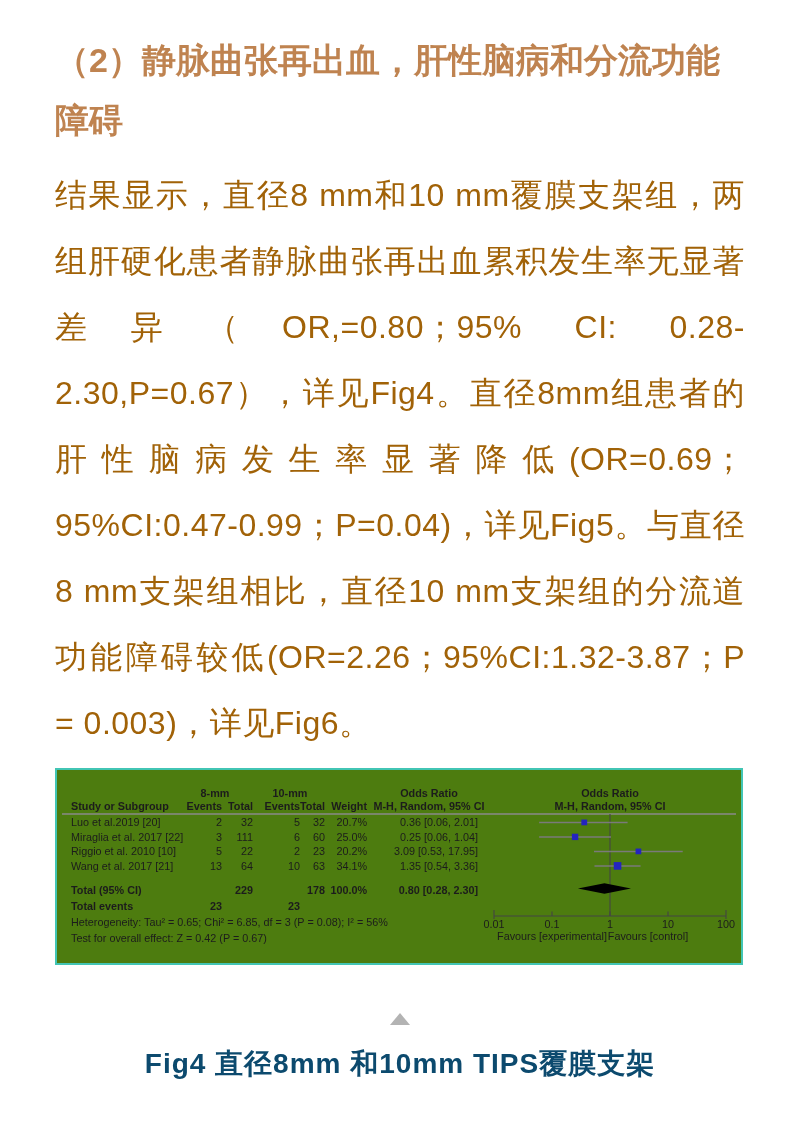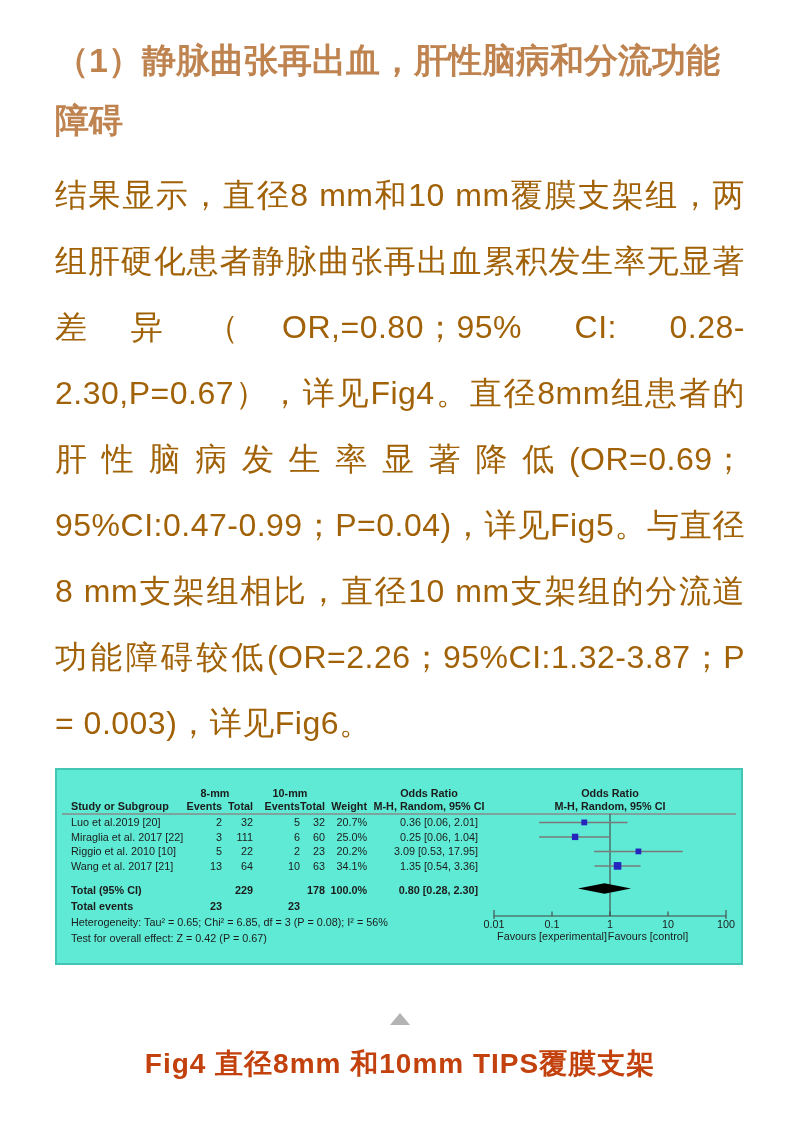--- a/index.html
+++ b/index.html
@@ -9,40 +9,40 @@
   .heading {
     font-size:34px; line-height:60px; font-weight:700;
     color:#bf8350; margin-bottom:12px;
   }
   .body-text {
     font-size:32px; line-height:66px; color:#3a3a3a;
     text-align:justify; letter-spacing:0.5px;
   }
   .forest-figure {
     margin-top:12px; width:688px; height:197px;
-    border:2px solid #42c5b4; background:#5eead4;
+    border:2px solid #42c5b4; background:#4d7c0f;
   }
   .forest-figure svg { display:block; }
   svg text { font-family:"Liberation Sans","DejaVu Sans",sans-serif; }
   .triangle {
     width:0; height:0; margin:48px auto 16px auto;
     border-left:10px solid transparent; border-right:10px solid transparent;
     border-bottom:12px solid #b3b3b3;
   }
   .caption {
     text-align:center; font-size:28px; line-height:46px;
     font-weight:600; color:#4a4a4a; letter-spacing:1px;
   }
 </style>
 </head>
 <body>
 
 <div class="page">
 
-  <h2 class="heading" style="color: rgb(191, 131, 80);">（1）静脉曲张再出血，肝性脑病和分流功能障碍</h2>
+  <h2 class="heading" style="color: rgb(191, 131, 80);">（2）静脉曲张再出血，肝性脑病和分流功能障碍</h2>
 
   <p class="body-text" style="color: #a16207;">结果显示，直径8 mm和10 mm覆膜支架组，两组肝硬化患者静脉曲张再出血累积发生率无显著差异（OR,=0.80；95% CI: 0.28-2.30,P=0.67），详见Fig4。直径8mm组患者的肝性脑病发生率显著降低(OR=0.69；95%CI:0.47-0.99；P=0.04)，详见Fig5。与直径8 mm支架组相比，直径10 mm支架组的分流道功能障碍较低(OR=2.26；95%CI:1.32-3.87；P = 0.003)，详见Fig6。</p>
 
   <figure class="forest-figure" style="border-color: rgb(66, 197, 180);">
     <svg id="forest-svg" viewBox="0 0 684 193" width="684" height="193">
         <text x="158" y="27" text-anchor="middle" font-size="10.8" font-weight="bold" fill="#1c1c1c">8-mm</text>
         <text x="233" y="27" text-anchor="middle" font-size="10.8" font-weight="bold" fill="#1c1c1c">10-mm</text>
         <text x="372" y="27" text-anchor="middle" font-size="10.8" font-weight="bold" fill="#1c1c1c">Odds Ratio</text>
         <text x="553" y="27" text-anchor="middle" font-size="10.8" font-weight="bold" fill="#1c1c1c">Odds Ratio</text>
         <text x="14" y="40" text-anchor="start" font-size="10.8" font-weight="bold" fill="#1c1c1c">Study or Subgroup</text>
@@ -113,17 +113,17 @@
         <text x="611" y="158" text-anchor="middle" font-size="10.8" font-weight="normal" fill="#1c1c1c">10</text>
         <line x1="669" y1="140" x2="669" y2="149" stroke="#444" stroke-width="1.1"></line>
         <text x="669" y="158" text-anchor="middle" font-size="10.8" font-weight="normal" fill="#1c1c1c">100</text>
         <text x="495" y="169.5" text-anchor="middle" font-size="10.8" font-weight="normal" fill="#1c1c1c">Favours [experimental]</text>
         <text x="591" y="169.5" text-anchor="middle" font-size="10.8" font-weight="normal" fill="#1c1c1c">Favours [control]</text>
       </svg>
   </figure>
 
   <div class="triangle" style="border-bottom-color: rgb(179, 179, 179);"></div>
 
-  <div class="caption" style="color: #c2410c;">
+  <div class="caption" style="color: #0c4a6e;">
     <div>Fig4 直径8mm 和10mm TIPS覆膜支架</div>
   </div>
 
 </div>
 
 </body></html>

